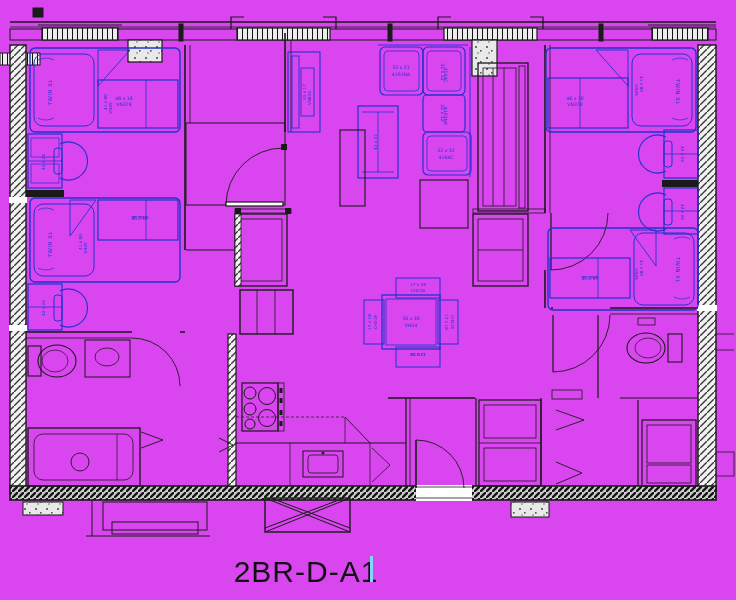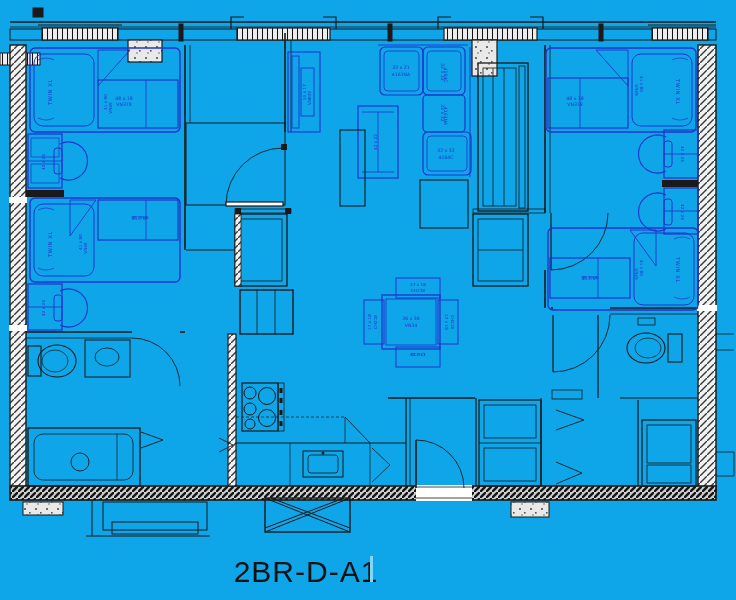--- a/index.html
+++ b/index.html
@@ -1,16 +1,16 @@
 <!DOCTYPE html>
 <html><head>
 <meta charset="utf-8">
 <style>
   html,body{margin:0;padding:0;background:#fff;}
-  .page{width:736px;height:600px;position:relative;background:#0ea5e9;overflow:hidden;
+  .page{width:736px;height:600px;position:relative;background:#d946ef;overflow:hidden;
         font-family:"Liberation Sans", sans-serif;}
   svg{display:block;}
   text{font-family:"DejaVu Sans", sans-serif;fill:#2233cc;}
   .lbl{font-size:4.6px;text-anchor:middle;}
   .lbl2{font-size:4.2px;text-anchor:middle;}
   .bedlbl{font-size:5.2px;text-anchor:middle;letter-spacing:.6px;}
   .title-text{font-family:"Liberation Sans", sans-serif;font-size:30px;fill:#111;
               text-anchor:middle;letter-spacing:1px;}
 </style>
 </head>

